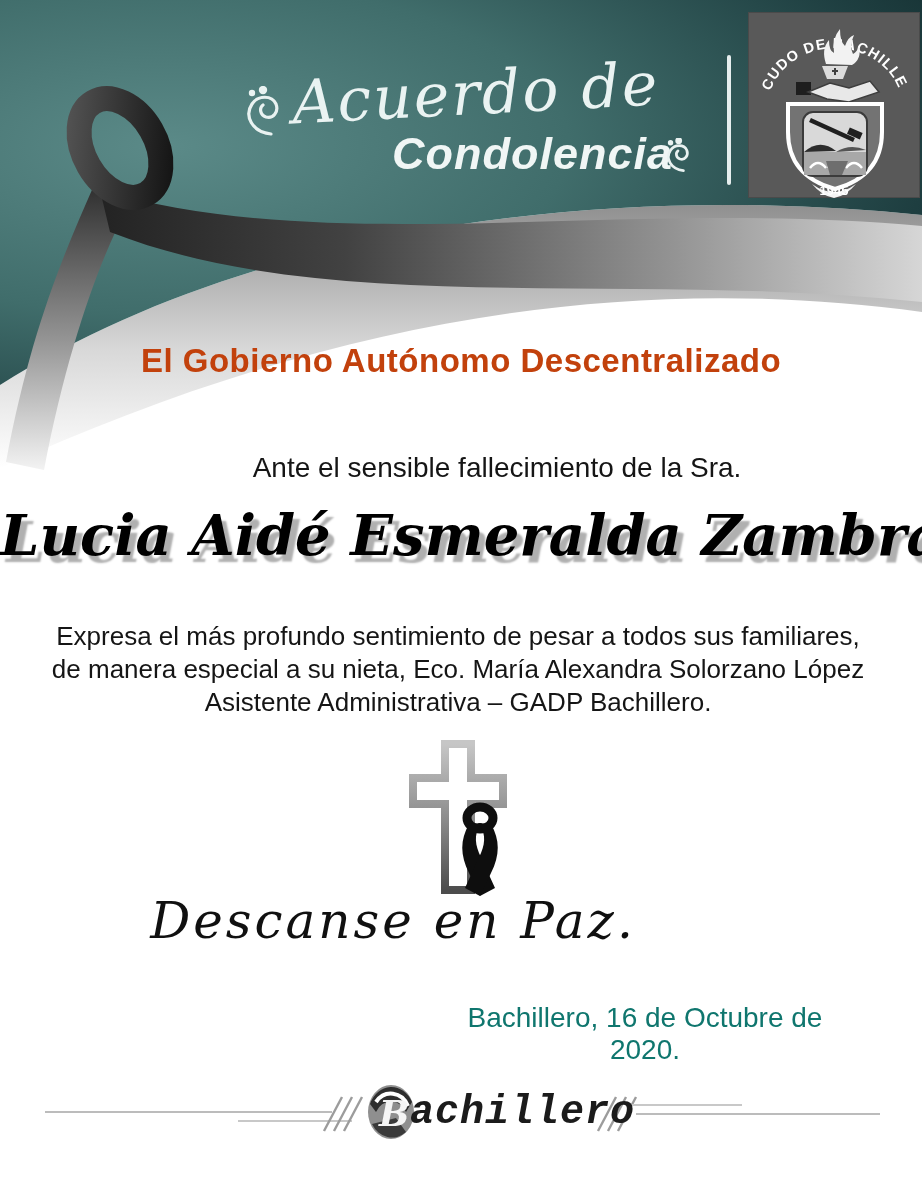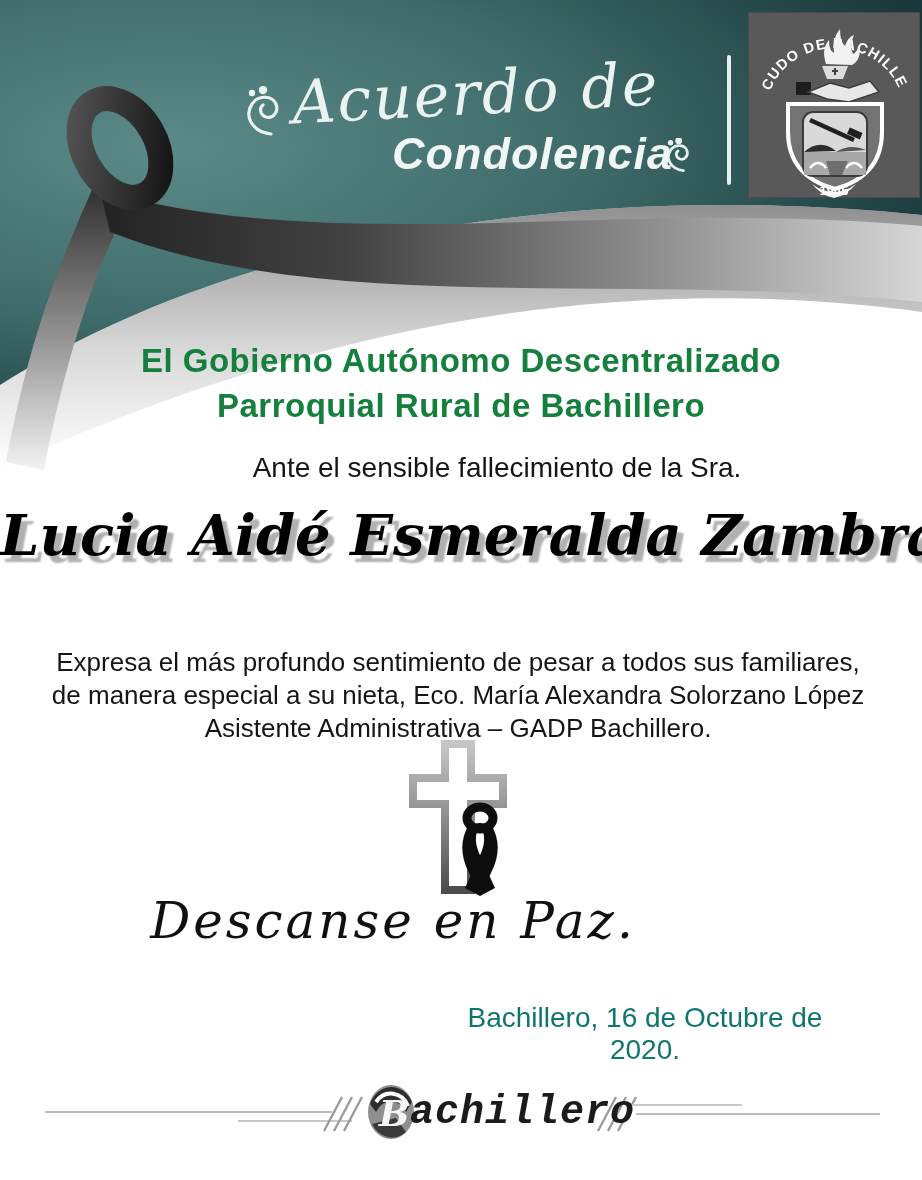--- a/index.html
+++ b/index.html
@@ -29,36 +29,36 @@
     background:#e6eeee; border-radius:2px;
   }
   .shield-box {
     position:absolute; left:748px; top:12px; width:172px; height:186px;
     background:#595959; box-shadow:0 0 0 1px #4a4a4a inset;
   }
 
   
   .org-title {
     position:absolute; left:0; top:338px; width:922px; text-align:center;
-    font-weight:bold; font-size:33px; line-height:45px; color:#15803d;
+    font-weight:bold; font-size:33px; line-height:45px; color:#c2410c;
     letter-spacing:0.5px;
   }
   .intro {
     position:absolute; left:0; top:452px; width:922px; text-align:center;
     font-size:28px; color:#151515;margin-left:36px;
   }
   .deceased-name {
     position:absolute; left:0; top:502px; width:922px; text-align:center;
     font-family:"DejaVu Serif", serif; font-style:italic; font-weight:bold;
     font-size:56px; color:#000;
     text-shadow:6px 7px 2px #b0b0b0;
     white-space:nowrap;
   }
   .message {
-    position:absolute; left:0; top:646px; width:916px; text-align:center;
+    position:absolute; left:0; top:620px; width:916px; text-align:center;
     font-size:26px; line-height:33px; color:#151515;
   }
   .cross-wrap { position:absolute; left:50%; top:736px; transform:translateX(-50%); }
   .rip {
     position:absolute; left:0; top:892px; width:786px; text-align:center;
     font-family:"DejaVu Serif", serif; font-style:italic; font-weight:400;
     font-size:50px; color:#101010; letter-spacing:3px;
   }
   .dateline {
     position:absolute; left:455px; top:1002px; width:380px; text-align:center;
@@ -169,21 +169,20 @@
       <path d="M62,156 q8,-10 16,0 M80,156 q8,-10 16,0 M98,156 q8,-10 16,0" fill="none" stroke="#ffffff" stroke-width="2.5"></path>
       <path d="M82,163 h12 l6,-14 h-22 z" fill="#6e6e6e"></path>
 
       <path d="M64,172 q22,16 44,0 q-10,12 -22,14 q-12,-2 -22,-14 z" fill="#f4f4f4"></path>
       <text x="86" y="183" text-anchor="middle" font-family="Liberation Sans, sans-serif" font-size="13" font-weight="bold" fill="#ffffff">1945</text>
     </svg>
   </div>
 
   <div class="org-title">
     <div>El Gobierno Autónomo Descentralizado</div>
-    <div>Parroquial Rural de Bachillero</div>
   </div>
 
   <div class="intro">Ante el sensible fallecimiento de la Sra.</div>
 
   <div class="deceased-name">Lucia Aidé Esmeralda Zambrano</div>
 
   <div class="message">
     <div>Expresa el más profundo sentimiento de pesar a todos sus familiares,</div>
     <div>de manera especial a su nieta, Eco. María Alexandra Solorzano López</div>
     <div>Asistente Administrativa – GADP Bachillero.</div>

